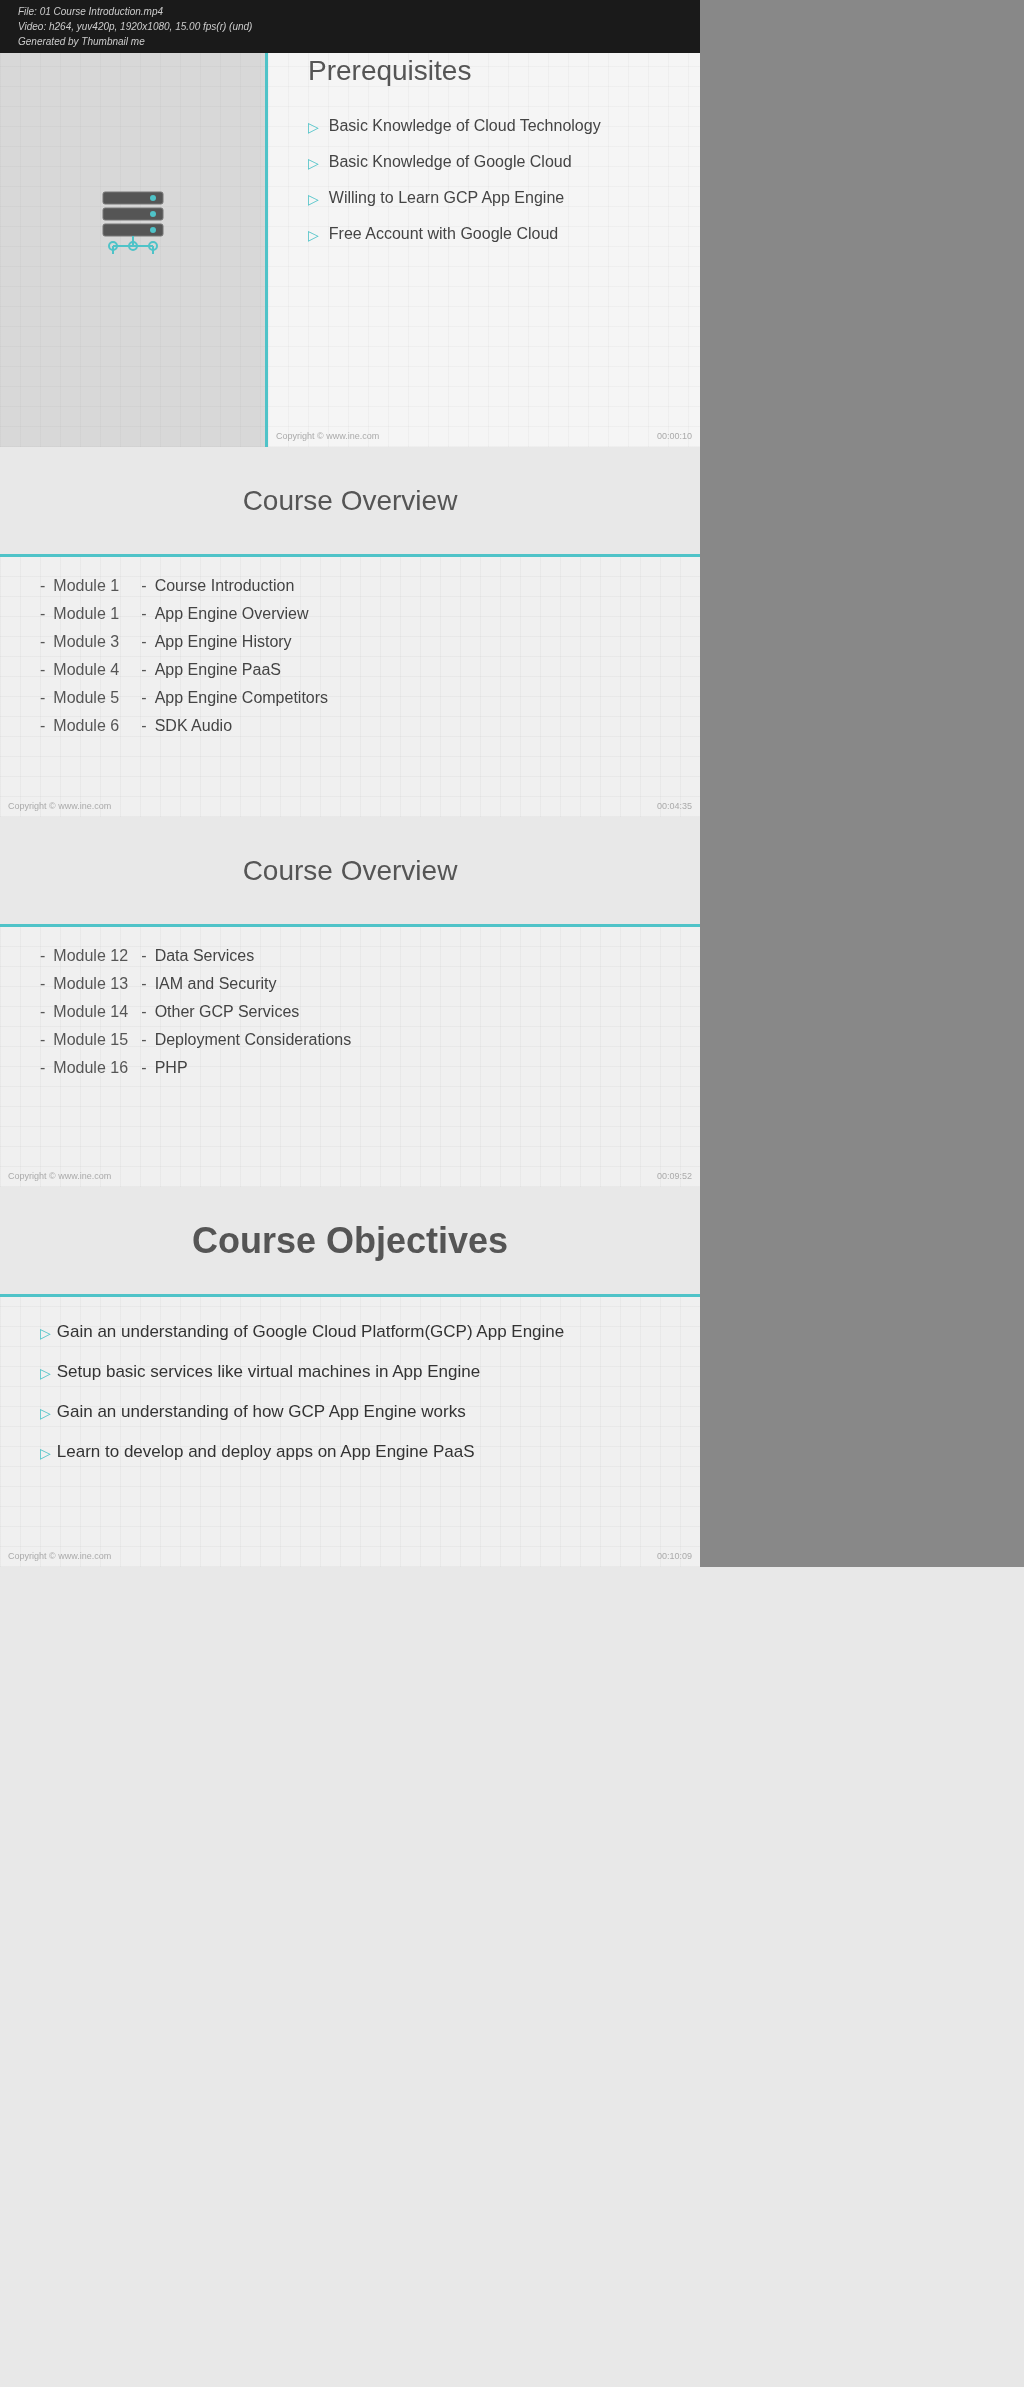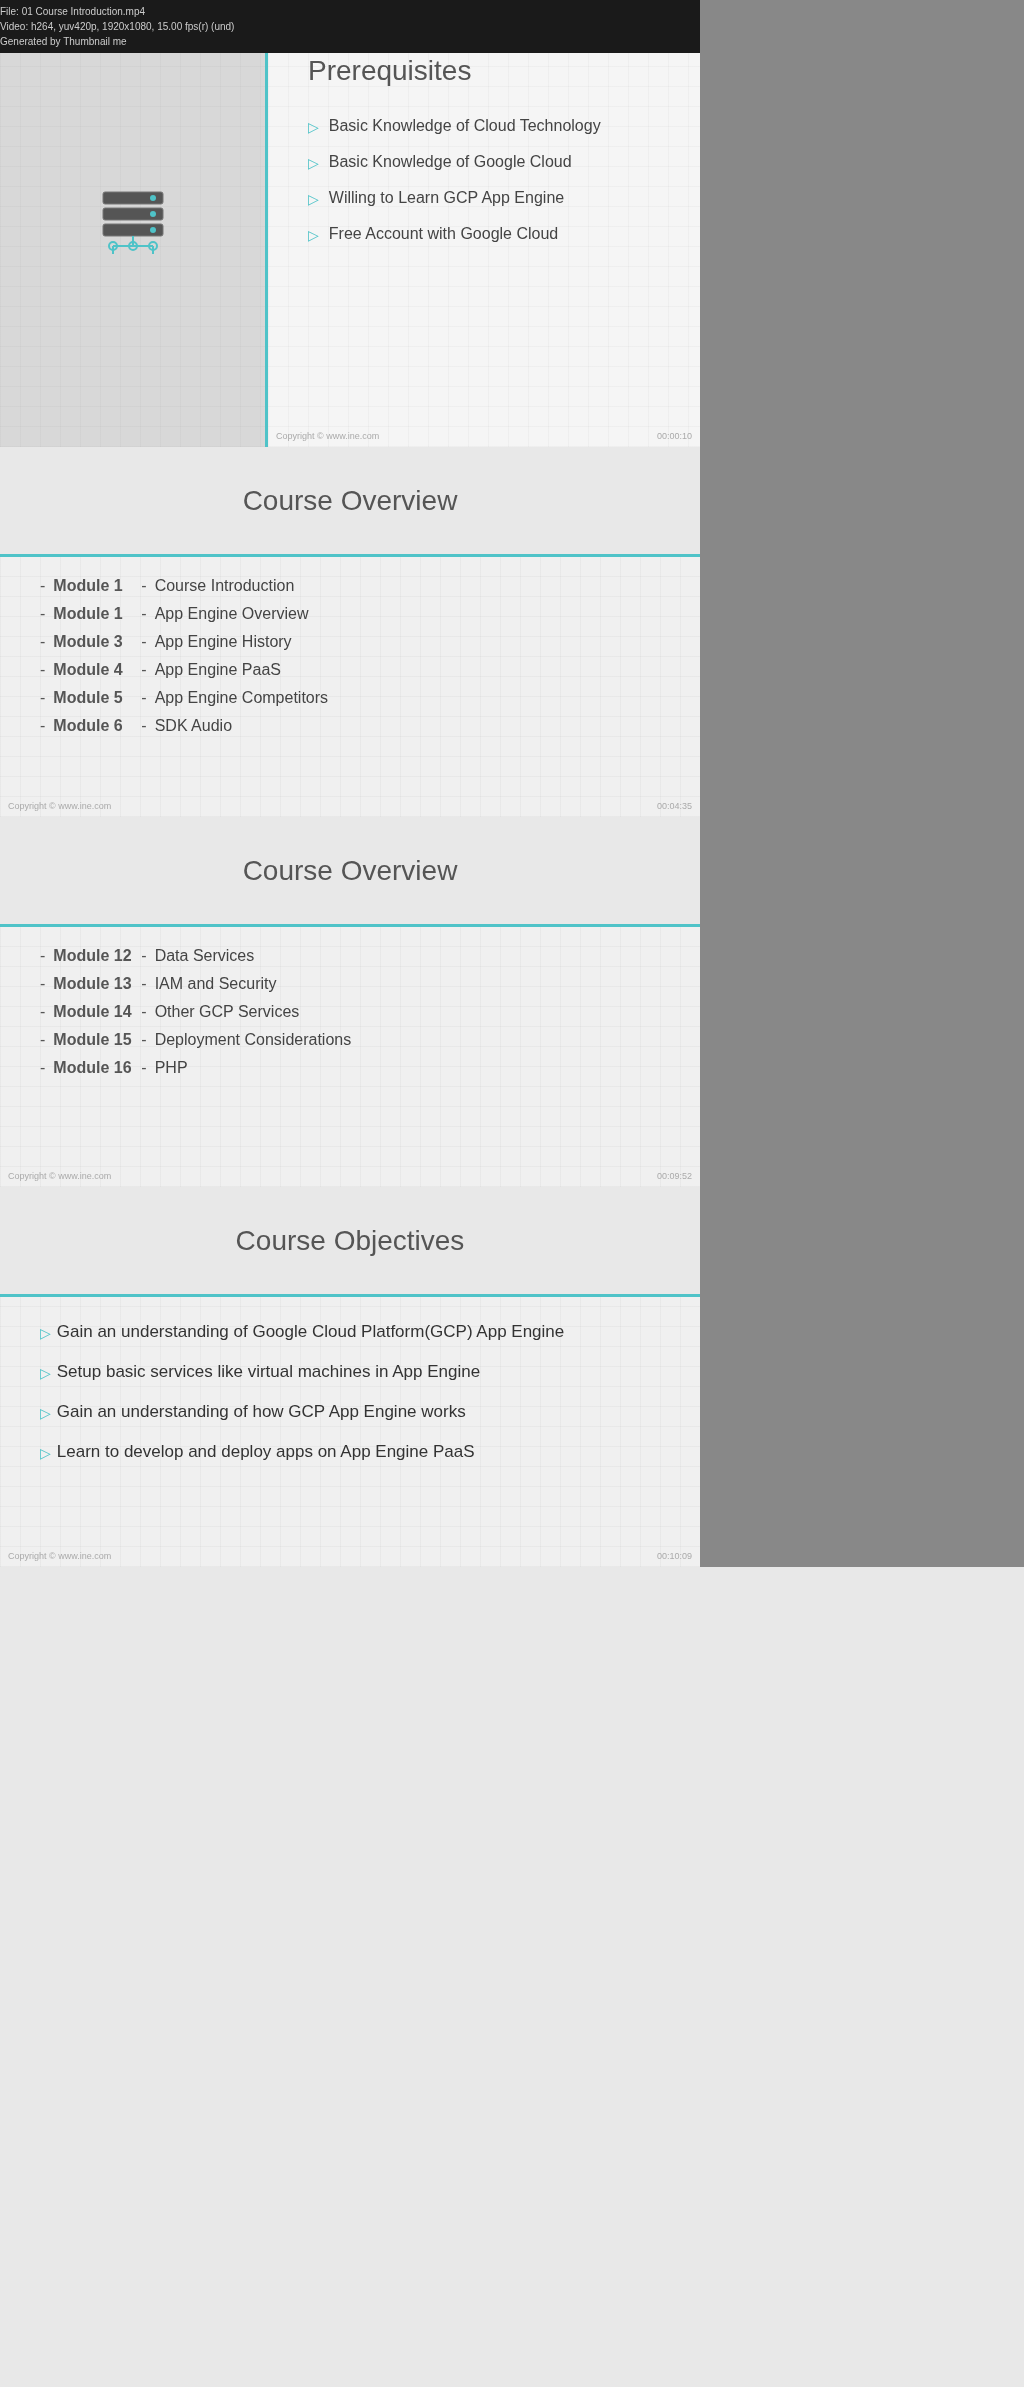--- a/index.html
+++ b/index.html
@@ -18,23 +18,24 @@
       position: relative;
       overflow: hidden;
     }
 
     .slide-prerequisites .meta-bar {
       position: absolute;
       top: 0; left: 0; right: 0;
       background: #1a1a1a;
       color: #ccc;
       font-size: 10px;
-      padding: 4px 0;
+      padding: 4px 18px;
       line-height: 1.5;
       z-index: 10;
+      font-style: italic;
     }
 
     .slide-prerequisites .left-panel {
       width: 268px;
       background: #d8d8d8;
       display: flex;
       align-items: center;
       justify-content: center;
       position: relative;
       border-right: 3px solid #4fc3c8;
@@ -178,21 +179,20 @@
     }
 
     .module-list .dash {
       margin-right: 8px;
       color: #555;
     }
 
     .module-num {
       min-width: 80px;
       color: #555;
-      font-weight: bold;
     }
 
     .module-sep {
       margin: 0 8px;
       color: #555;
     }
 
     
     .slide-objectives {
       width: 700px;
@@ -218,23 +218,23 @@
       display: flex;
       align-items: center;
       justify-content: center;
       background: #e8e8e8;
       border-bottom: 3px solid #4fc3c8;
       position: relative;
       z-index: 2;
     }
 
     .objectives-title {
-      font-size: 28px;
-      color: #555;
-      font-weight: normal;
+      font-size: 36px;
+      color: #555;
+      font-weight: bold;
     }
 
     .objectives-content {
       padding: 25px 40px 30px;
       position: relative;
       z-index: 2;
     }
 
     .objective-item {
       display: flex;

